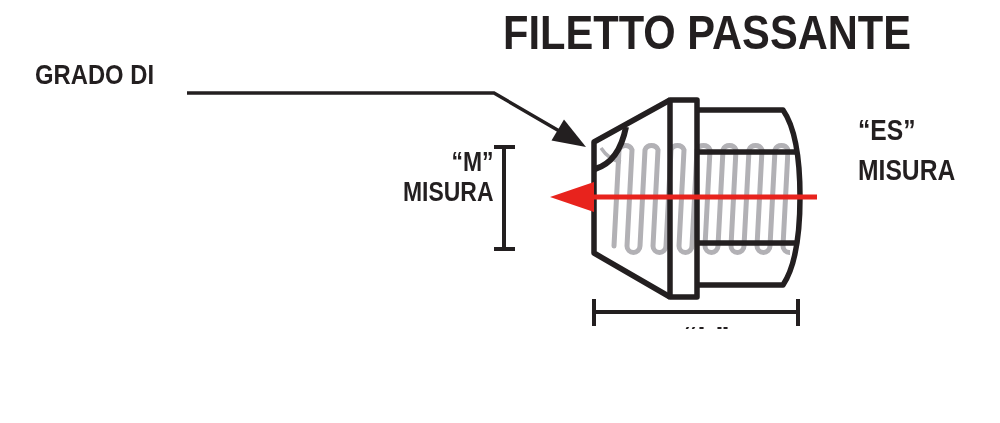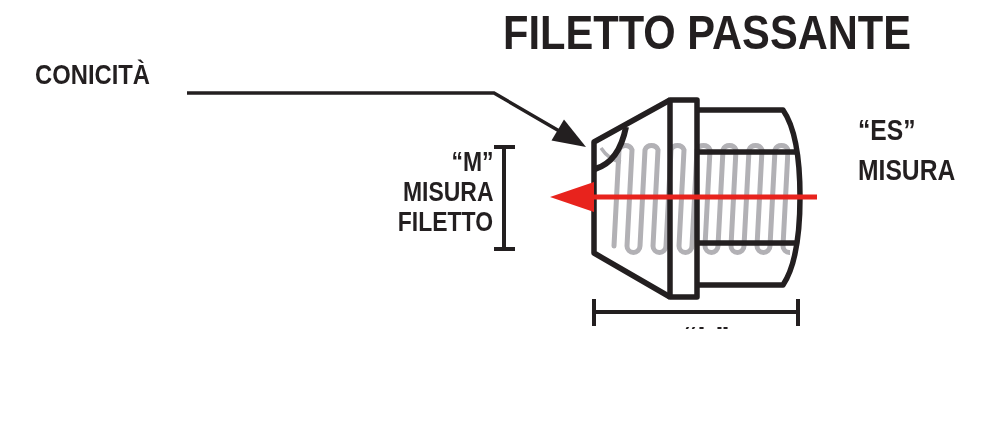--- a/index.html
+++ b/index.html
@@ -88,27 +88,26 @@
       <line x1="568" y1="197" x2="800" y2="197" stroke="var(--arrow-red)" stroke-width="5"></line>
       <polygon points="533,197 577,182 577,212" fill="var(--arrow-red)"></polygon>
     </g>
   </svg>
 
   <div id="title" class="lbl tcenter o-center">
     <span class="cond">FILETTO PASSANTE</span>
   </div>
 
   <div id="taper-label" class="lbl o-left">
-    <div class="line"><span class="cond">CONICITÀ</span></div>
+    <div class="line"><span class="cond">GRADO DI</span></div>
   </div>
 
   <div id="thread-label" class="lbl tright o-right">
     <div class="line"><span class="cond">“M”</span></div>
     <div class="line"><span class="cond">MISURA</span></div>
-    <div class="line"><span class="cond">FILETTO</span></div>
   </div>
 
   <div id="hex-label" class="lbl o-left">
     <div class="line"><span class="cond">“ES”</span></div>
     <div class="line"><span class="cond">MISURA</span></div>
   </div>
 
   <div id="length-label" class="lbl tcenter o-center">
     <div class="line"><span class="cond">“L”</span></div>
   </div>

